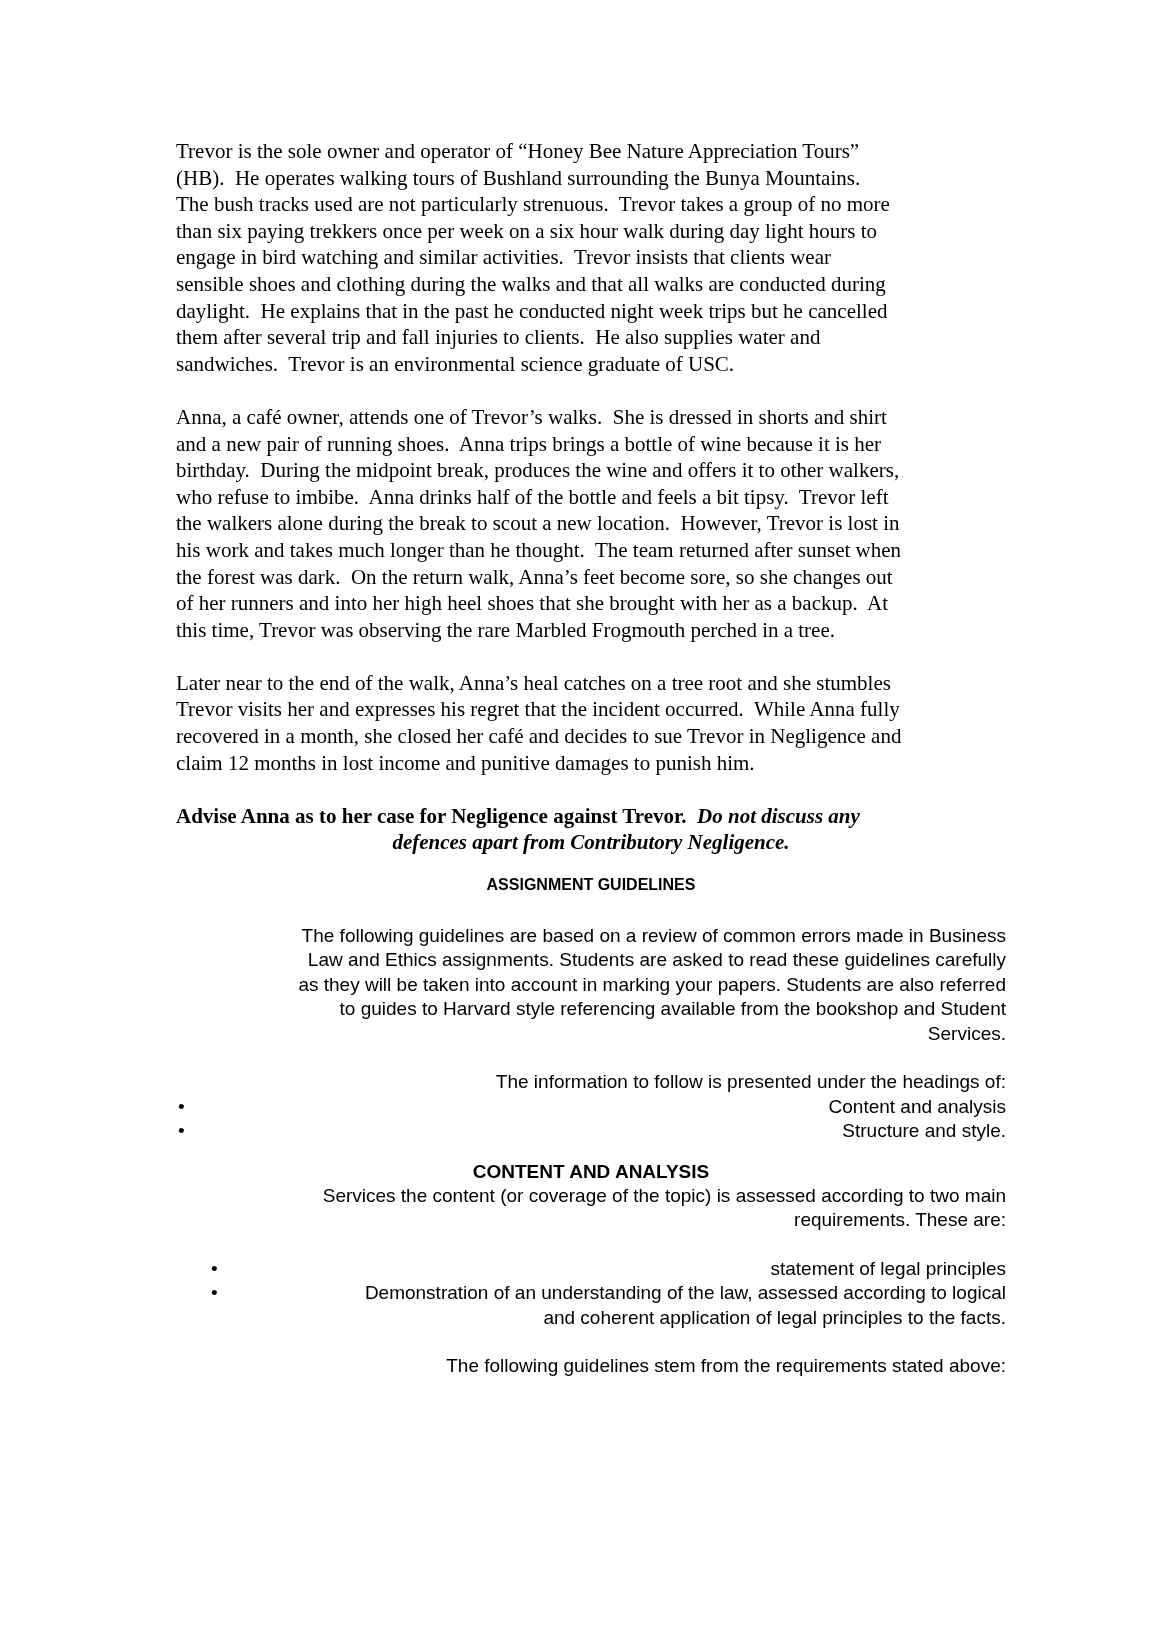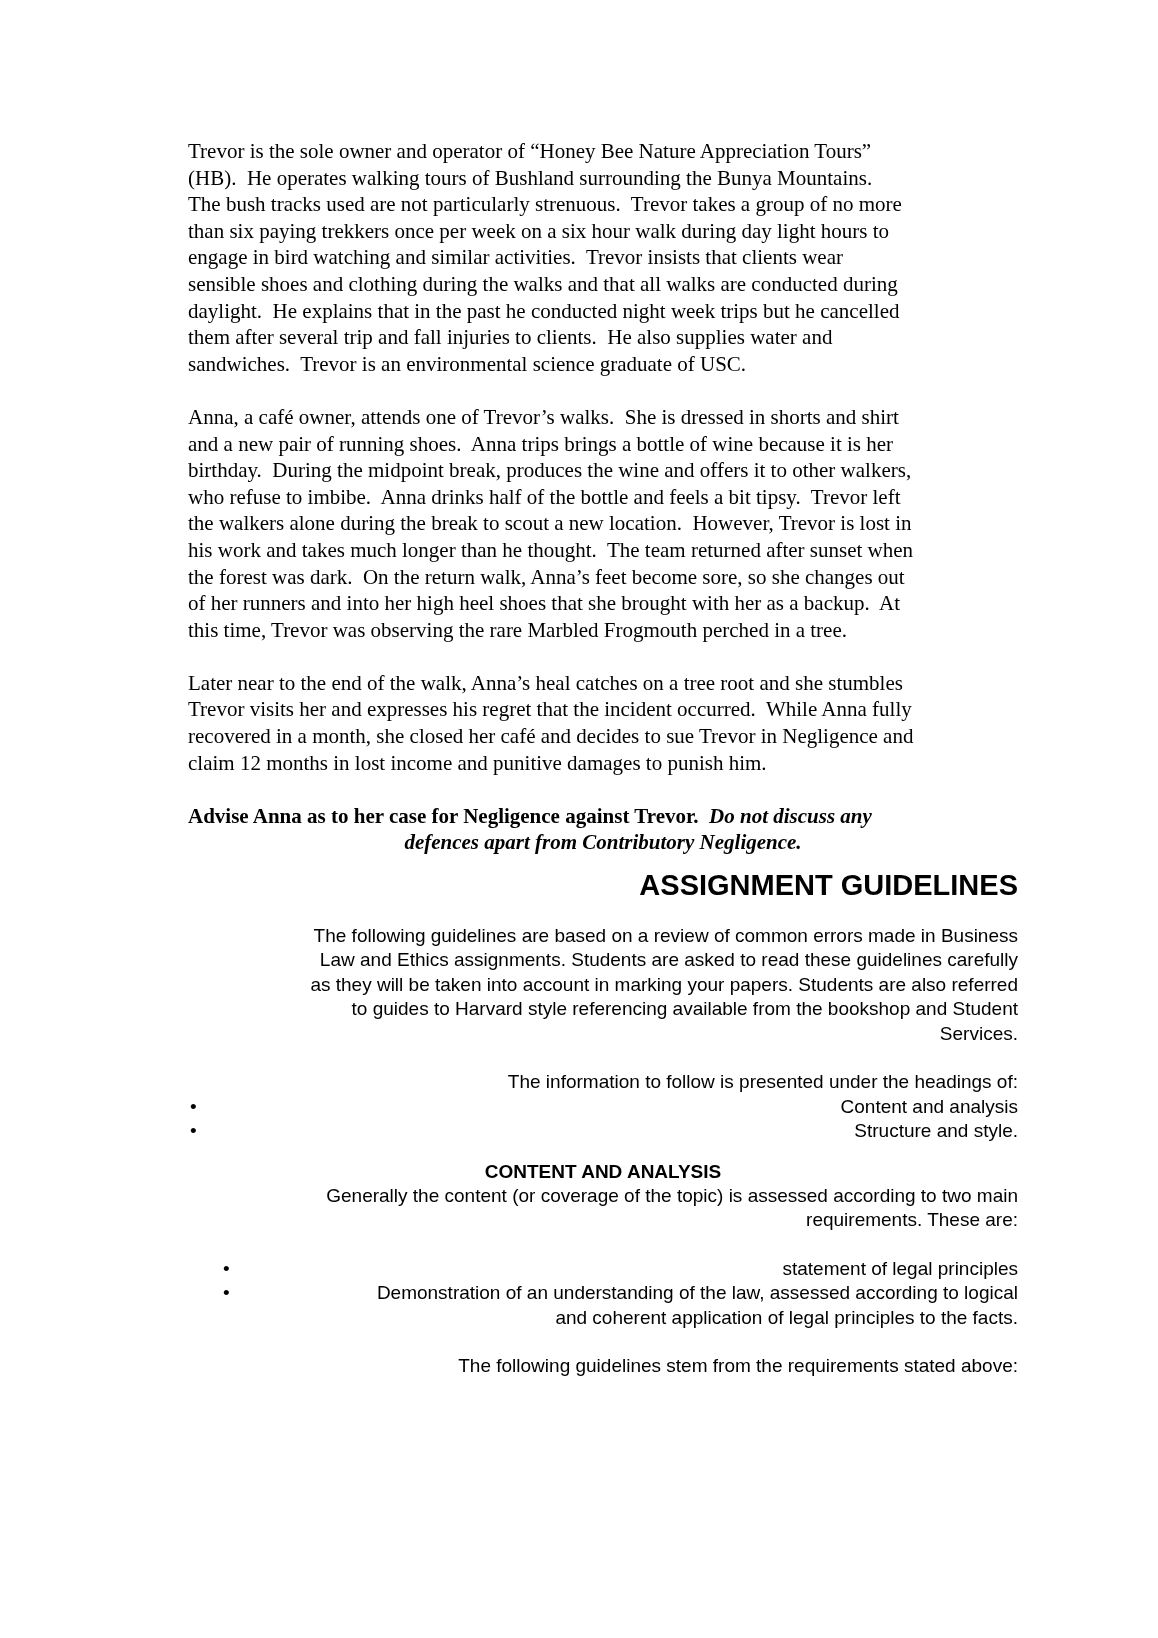--- a/index.html
+++ b/index.html
@@ -1,26 +1,26 @@
 <!DOCTYPE html>
 <html><head>
 <meta charset="utf-8">
 <style>
   html, body { margin: 0; padding: 0; background: #ffffff; }
   body { width: 1158px; height: 1638px; position: relative; overflow: hidden; color: #000; }
-  .page { position: absolute; left: 188px; top: 138px; width: 830px; }
+  .page { position: absolute; left: 176px; top: 138px; width: 830px; }
   .serif { font-family: "Liberation Serif", serif; font-size: 21px; line-height: 26.6px; }
   .sans { font-family: "Liberation Sans", sans-serif; font-size: 19px; line-height: 24.4px; text-align: right; }
   .line { display: block; white-space: pre; }
   .para { margin: 0; }
   .gap-serif { height: 26.6px; }
   .gap-sans { height: 24.4px; }
   .bold { font-weight: bold; text-align: center; }
   .italic { font-style: italic; }
-  .h-main { font-family: "Liberation Sans", sans-serif; font-weight: bold; font-size: 29px; text-align: right; margin: 14px 0 24px 0; line-height: 30px; }
+  .h-main { font-family: "Liberation Sans", sans-serif; font-weight: bold; font-size: 16px; text-align: center; margin: 14px 0 24px 0; line-height: 30px; }
   .h-sub { font-family: "Liberation Sans", sans-serif; font-weight: bold; font-size: 19px; text-align: center; line-height: 24px; margin-top: 10px; }
   ul.blist { list-style: none; margin: 0; padding: 0; }
   ul.blist li { position: relative; }
   ul.blist li .bullet { position: absolute; top: 0; font-size: 19px; }
   ul.l1 li { padding-left: 35px; }
   ul.l1 li .bullet { left: 2px; }
   ul.l2 li { padding-left: 70px; }
   ul.l2 li .bullet { left: 35px; }
 </style>
 </head>
@@ -82,21 +82,21 @@
     <span class="line">The information to follow is presented under the headings of:</span>
   </p>
   <ul class="blist l1 sans">
     <li><span class="bullet">•</span><span>Content and analysis</span></li>
     <li><span class="bullet">•</span><span>Structure and style.</span></li>
   </ul>
 
   <div class="h-sub" style="margin-top:16px;">CONTENT AND ANALYSIS</div>
 
   <p class="para sans">
-    <span class="line">Generally the content (or coverage of the topic) is assessed according to two main</span>
+    <span class="line">Services the content (or coverage of the topic) is assessed according to two main</span>
     <span class="line">requirements. These are:</span>
   </p>
   <div class="gap-sans"></div>
 
   <ul class="blist l2 sans">
     <li>
         <span class="bullet">•</span>
         <span class="line">statement of legal principles</span>
       </li>
     <li>

